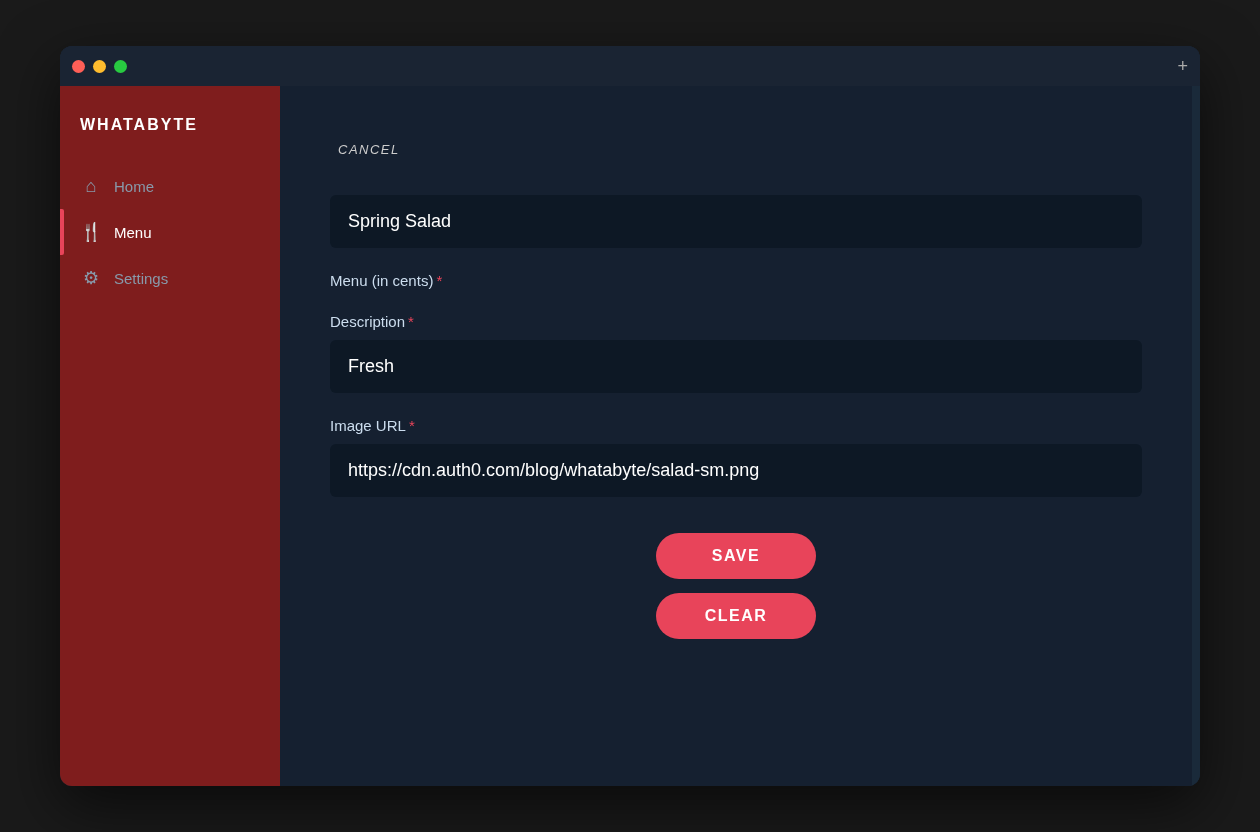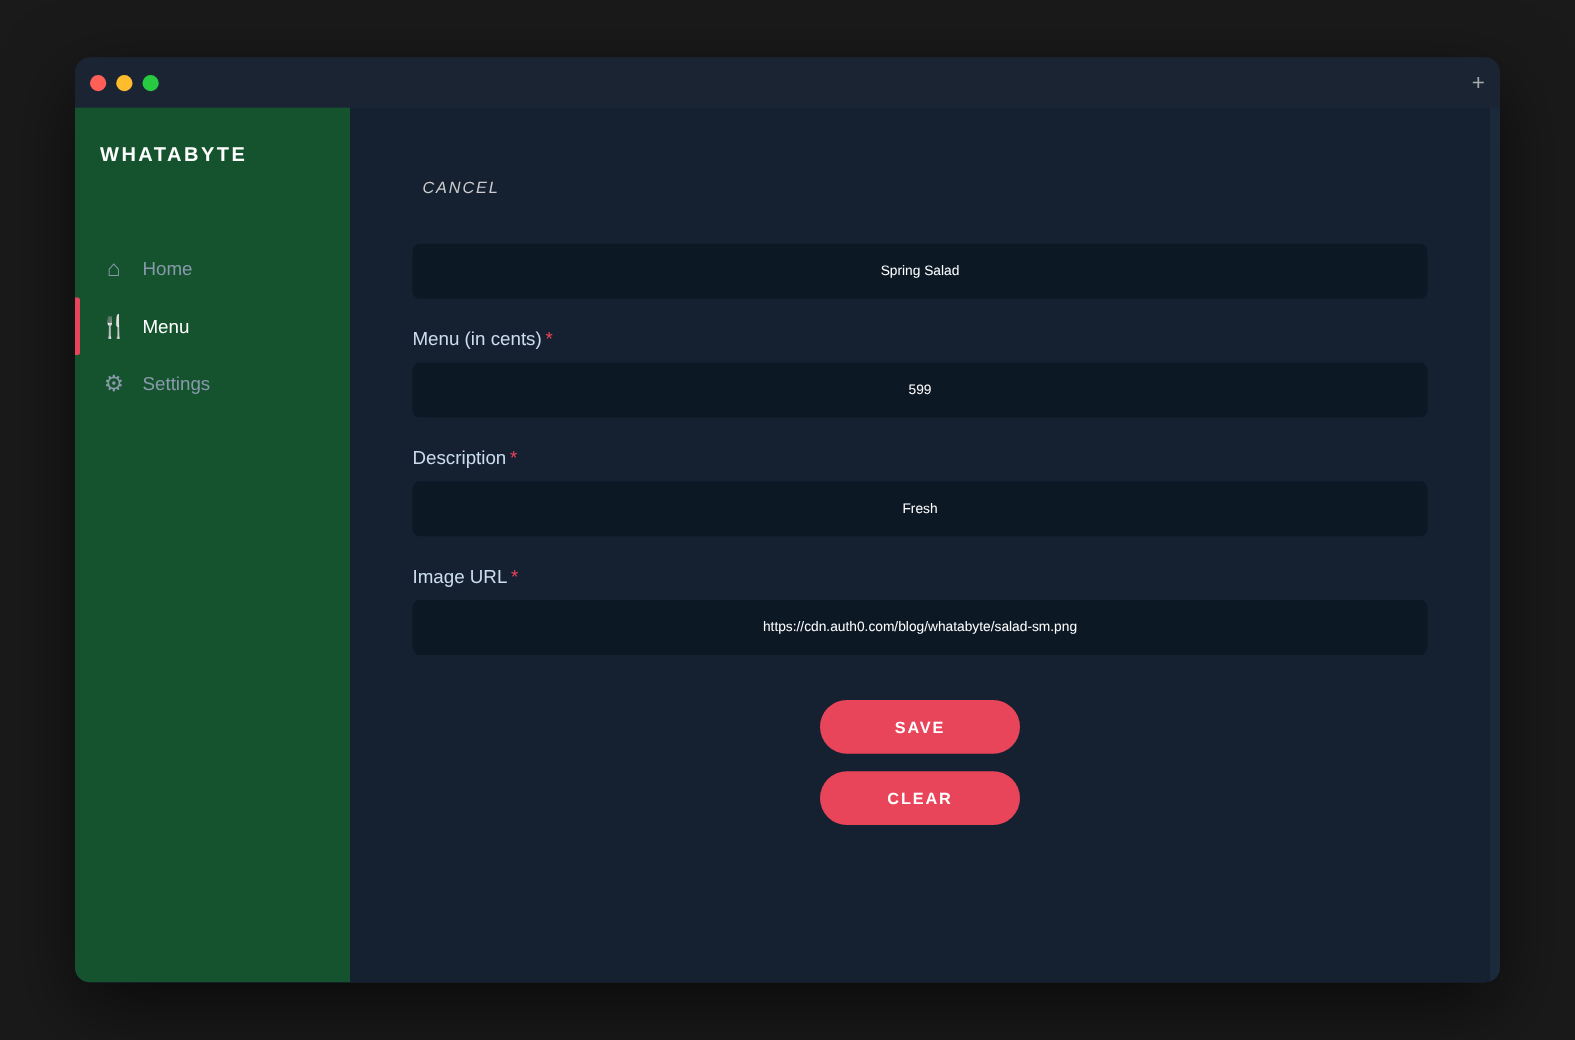--- a/index.html
+++ b/index.html
@@ -60,26 +60,25 @@
 
     .app-body {
       display: flex;
       flex: 1;
       overflow: hidden;
     }
 
     
     .sidebar {
       width: 220px;
-      background: #14532d;
+      background: #7f1d1d;
       display: flex;
       flex-direction: column;
       flex-shrink: 0;
       padding-top: 20px;
-      gap: 29px;
     }
 
     .sidebar-logo {
       padding: 10px 20px 30px 20px;
     }
 
     .logo-text {
       color: #ffffff;
       font-size: 16px;
       font-weight: 800;
@@ -185,40 +184,39 @@
       margin-left: 3px;
     }
 
     .form-input {
       width: 100%;
       background: #0d1825;
       border: none;
       border-radius: 6px;
       padding: 16px 18px;
       color: #ffffff;
-      font-size: 11px;
+      font-size: 18px;
       outline: none;
       transition: background 0.2s;
-      text-align: center;
     }
 
     .buttons-wrap {
       display: flex;
       flex-direction: column;
       align-items: center;
       gap: 14px;
       margin-top: 36px;
     }
 
     .btn-save, .btn-clear {
       width: 160px;
       padding: 14px 20px;
       border-radius: 30px;
       border: none;
-      font-size: 13px;
+      font-size: 16px;
       font-weight: 700;
       letter-spacing: 1.5px;
       text-transform: uppercase;
       cursor: pointer;
       background: #e8445a;
       color: #ffffff;
       transition: background 0.2s, transform 0.1s;
     }
 
     
@@ -284,21 +282,20 @@
       <form>
 
         <div class="form-section">
           <input type="text" class="form-input" value="Spring Salad" style="">
         </div>
 
         <div class="form-section">
           <label class="form-label">
             <span>Menu (in cents)</span><span class="required-star">*</span>
           </label>
-          <input type="text" class="form-input" value="599" style="">
         </div>
 
         <div class="form-section">
           <label class="form-label">
             <span>Description</span><span class="required-star">*</span>
           </label>
           <input type="text" class="form-input" value="Fresh" style="">
         </div>
 
         <div class="form-section">

